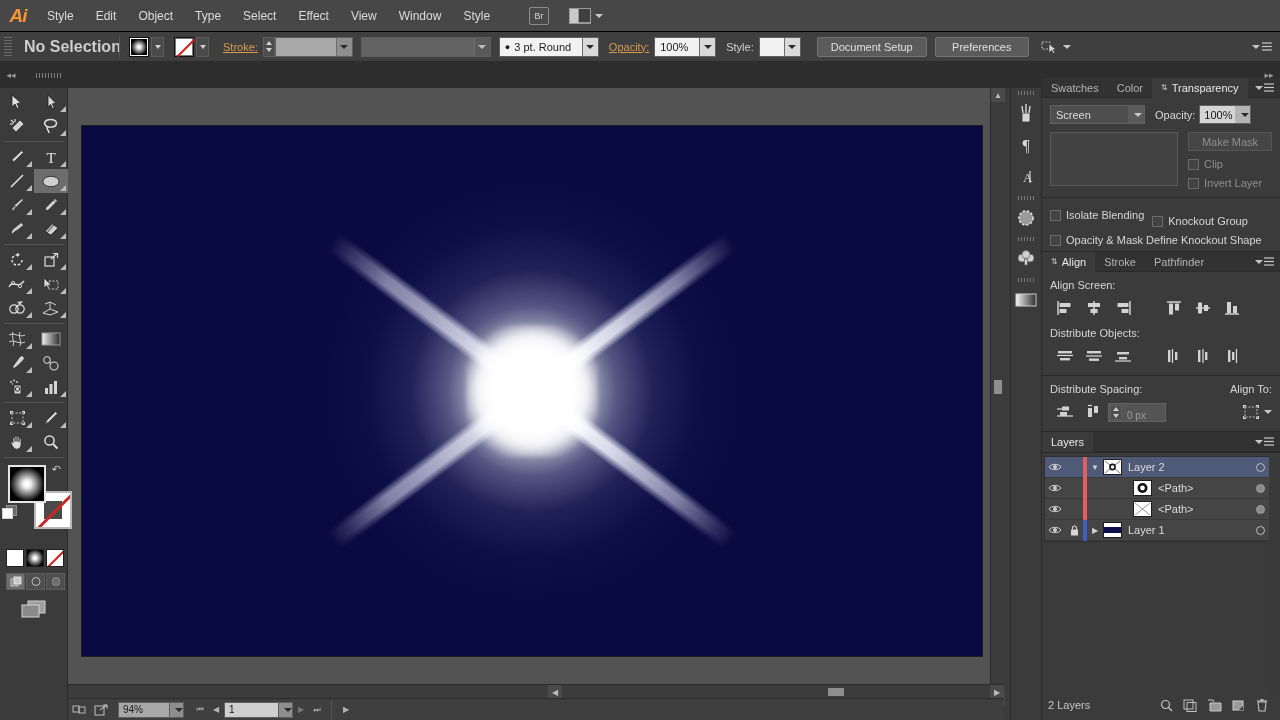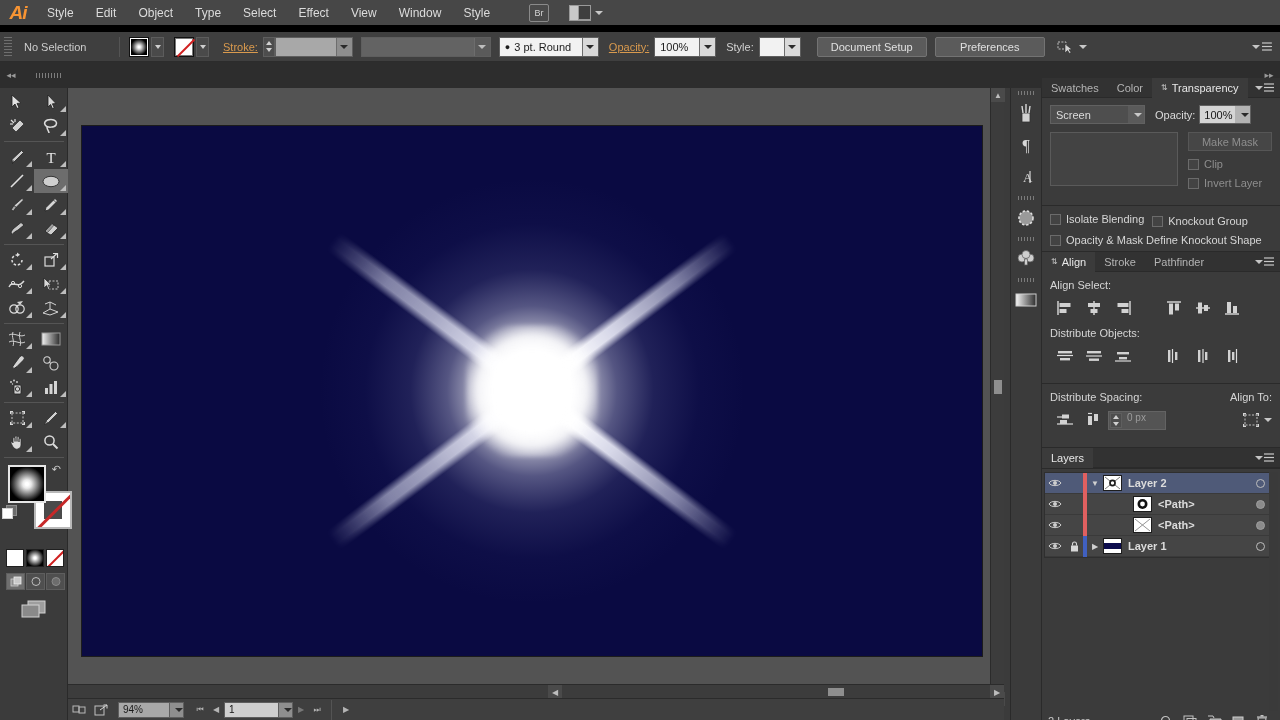--- a/index.html
+++ b/index.html
@@ -9,21 +9,21 @@
     font-family:"Liberation Sans", sans-serif;
     font-size:11px; color:#cfcfcf;
     -webkit-font-smoothing:antialiased;
   }
   .app { position:relative; width:1280px; height:720px; }
 
   
   .menubar {
     position:absolute; left:0; top:0; width:1280px; height:32px;
     background:#474747; display:flex; align-items:center;
-    border-bottom:7px solid #000000;
+    border-bottom:1px solid #000000;
   }
   .ai-logo {
     width:36px; height:32px; display:flex; align-items:center; justify-content:center;
     color:#f79433; font-size:19px; font-weight:bold; font-style:italic;
     letter-spacing:-1px;
   }
   .menu-item {
     padding:0 11px; height:32px; line-height:32px; font-size:12px; color:#dcdcdc;
     cursor:default; white-space:nowrap;
   }
@@ -61,21 +61,21 @@
 
   
   .controlbar {
     position:absolute; left:0; top:32px; width:1280px; height:30px;
     background:#3f3f3f; border-bottom:1px solid #2c2c2c;
     display:flex; align-items:center; padding-left:4px;
   }
   .gripper { width:10px;height:22px;display:flex;flex-direction:column;
     justify-content:center;gap:2px; margin-right:4px;}
   .gripper span{display:block;height:1px;background:#6f6f6f;width:8px;}
-  .cb-label { font-size:11px; color:#cdcdcd; white-space:nowrap; }
+  .cb-label { font-size:16px; color:#cdcdcd; white-space:nowrap;font-weight:bold; }
   .sep { width:1px;height:20px;background:#545454; margin:0 9px; }
   .swatch-btn {
     width:20px;height:20px;border:1px solid #111; background:#fff;
     display:flex;align-items:center;justify-content:center;
   }
   .swatch-glow{
     width:16px;height:16px;
     background:radial-gradient(circle at 50% 50%, #ffffff 8%, #cfcfcf 22%, #000000 72%);
   }
   .swatch-none{
@@ -291,21 +291,21 @@
   }
   .panel-tabs{
     display:flex;align-items:center;height:20px;background:#323232;border-bottom:1px solid #2a2a2a;
   }
   .ptab{
     height:20px;padding:0 9px;display:flex;align-items:center;font-size:11px;color:#b4b4b4;
   }
   .ptab.active{background:#3b3b3b;color:#e8e8e8;}
   .ptab .dcaret{margin-right:4px;color:#c9c9c9;font-size:8px;}
   .pmenu{margin-left:auto;padding-right:6px;display:flex;align-items:center;gap:1px;color:#c9c9c9;font-size:9px;}
-  .pbody{padding:7px 8px 16px 8px;border-bottom:1px solid #2a2a2a;}
+  .pbody{padding:7px 8px 8px 8px;border-bottom:1px solid #2a2a2a;}
   .row{display:flex;align-items:center;}
   .blend-combo{
     width:95px;height:19px;background:#4e4e4e;border:1px solid #616161;color:#dcdcdc;
     font-size:11px;display:flex;align-items:center;padding-left:5px;
   }
   .blend-combo .cb{margin-left:auto;width:16px;height:17px;background:#5a5a5a;
     display:flex;align-items:center;justify-content:center;}
   .op-label{margin-left:10px;font-size:11px;color:#dadada;}
   .op-combo{
     width:52px;height:19px;background:#d5d5d5;border:1px solid #616161;color:#161616;
@@ -320,35 +320,35 @@
   }
   .cbx{width:11px;height:11px;border:1px solid #6b6b6b;background:#434343;display:inline-block;}
   .cbrow{display:flex;align-items:center;gap:5px;color:#8e8e8e;font-size:11px;margin-top:7px;}
   .cbrow.bright{color:#d6d6d6;}
   .sectlabel{font-size:11px;color:#d6d6d6;}
   .alignrow{display:flex;align-items:center;margin-top:6px;}
   .abtn{width:29px;height:22px;display:flex;align-items:center;justify-content:center;}
   .gap22{width:22px;}
   .spacer-input{
     width:58px;height:19px;background:#545454;border:1px solid #636363;color:#9c9c9c;font-size:10px;
-    display:flex;align-items:flex-start;padding-left:18px;position:relative;
+    display:flex;align-items:flex-end;padding-left:18px;position:relative;
   }
   .spacer-input .sp{position:absolute;left:1px;top:1px;}
 
   
   .layerpanel{border-top:1px solid #2a2a2a;}
   .layer-list{background:#454545;margin:0 2px;border:1px solid #2f2f2f;}
   .lrow{display:flex;align-items:center;height:21px;border-bottom:1px solid #3a3a3a;font-size:11px;color:#dcdcdc;}
   .lrow.sel{background:#4f5a78;}
   .leye{width:20px;height:21px;display:flex;align-items:center;justify-content:center;}
   .llock{width:18px;height:21px;display:flex;align-items:center;justify-content:center;}
   .lcolor{width:4px;height:21px;}
   .ldisc{width:16px;height:21px;display:flex;align-items:center;justify-content:center;color:#d0d0d0;font-size:8px;}
   .lthumb{width:19px;height:16px;border:1px solid #1d1d1d;background:#fff;margin-right:6px;display:flex;align-items:center;justify-content:center;overflow:hidden;}
-  .lname{flex:1;font-weight:bold;}
+  .lname{flex:1;}
   .ltarget{width:34px;height:21px;display:flex;align-items:center;justify-content:center;}
   .tcircle{width:9px;height:9px;border-radius:50%;border:1px solid #bdbdbd;}
   .tcircle.filled{background:#8b8b8b;border-color:#9e9e9e;}
   .lstatus{display:flex;align-items:center;height:22px;padding:0 6px;color:#c6c6c6;font-size:11px;}
   .lstatus .ico{width:24px;height:22px;display:flex;align-items:center;justify-content:center;}
   .panel-scroll{position:absolute;right:2px;top:0;width:9px;height:100%;background:#3a3a3a;}
 </style>
 </head>
 <body>
 
@@ -447,21 +447,21 @@
     <div class="style-label">Style:</div>
     <div class="combo light" style="width:42px">
       <span class="cbtn">
           <span class="caret"></span>
         </span>
     </div>
 
     <div style="width:16px"></div>
     <div class="btn-gray" style="width:110px">Document Setup</div>
     <div style="width:8px"></div>
-    <div class="btn-gray" style="width:110px">Preferences</div>
+    <div class="btn-gray" style="width:94px">Preferences</div>
 
     <div style="width:12px"></div>
     <div style="display:flex;align-items:center">
       <svg width="18" height="14" viewBox="0 0 18 14">
         <rect x="1" y="2" width="8" height="7" fill="none" stroke="#c0c0c0" stroke-dasharray="2 1.4"></rect>
         <path d="M8 4 L8 13 L10.5 10.5 L12.5 13.5 L14 12.5 L12 9.8 L15 9.5 Z" fill="#d4d4d4" stroke="#2a2a2a" stroke-width="0.6"></path>
       </svg>
       <span class="caret"></span>
     </div>
 
@@ -925,21 +925,21 @@
         </div>
       </div>
     </div>
 
     <div class="pbody" style="padding-top:5px;padding-bottom:5px">
       <div class="row" style="gap:8px">
         <div class="cbrow bright" style="margin-top:0">
           <span class="cbx"></span>
           <span>Isolate Blending</span>
         </div>
-        <div class="cbrow bright" style="margin-top:4px">
+        <div class="cbrow bright" style="margin-top:12px">
           <span class="cbx"></span>
           <span>Knockout Group</span>
         </div>
       </div>
       <div class="cbrow bright">
         <span class="cbx"></span>
         <span>Opacity &amp; Mask Define Knockout Shape</span>
       </div>
     </div>
 
@@ -956,21 +956,21 @@
             <g stroke="#c8c8c8" stroke-width="1.2">
               <line x1="0" y1="1" x2="10" y2="1"></line>
               <line x1="0" y1="4.5" x2="10" y2="4.5"></line>
               <line x1="0" y1="8" x2="10" y2="8"></line>
             </g>
           </svg>
       </div>
     </div>
 
     <div class="pbody">
-      <div class="sectlabel">Align Select:</div>
+      <div class="sectlabel">Align Screen:</div>
       <div class="alignrow">
         <div class="abtn">
           <svg width="18" height="16" viewBox="0 0 18 16">
               <line x1="2" y1="1" x2="2" y2="15" stroke="#dcdcdc" stroke-width="1.4"></line>
               <rect x="3.5" y="3" width="11" height="4" fill="#d2d2d2"></rect>
               <rect x="3.5" y="9" width="7" height="4" fill="#d2d2d2"></rect>
             </svg>
         </div>
         <div class="abtn">
           <svg width="18" height="16" viewBox="0 0 18 16">

